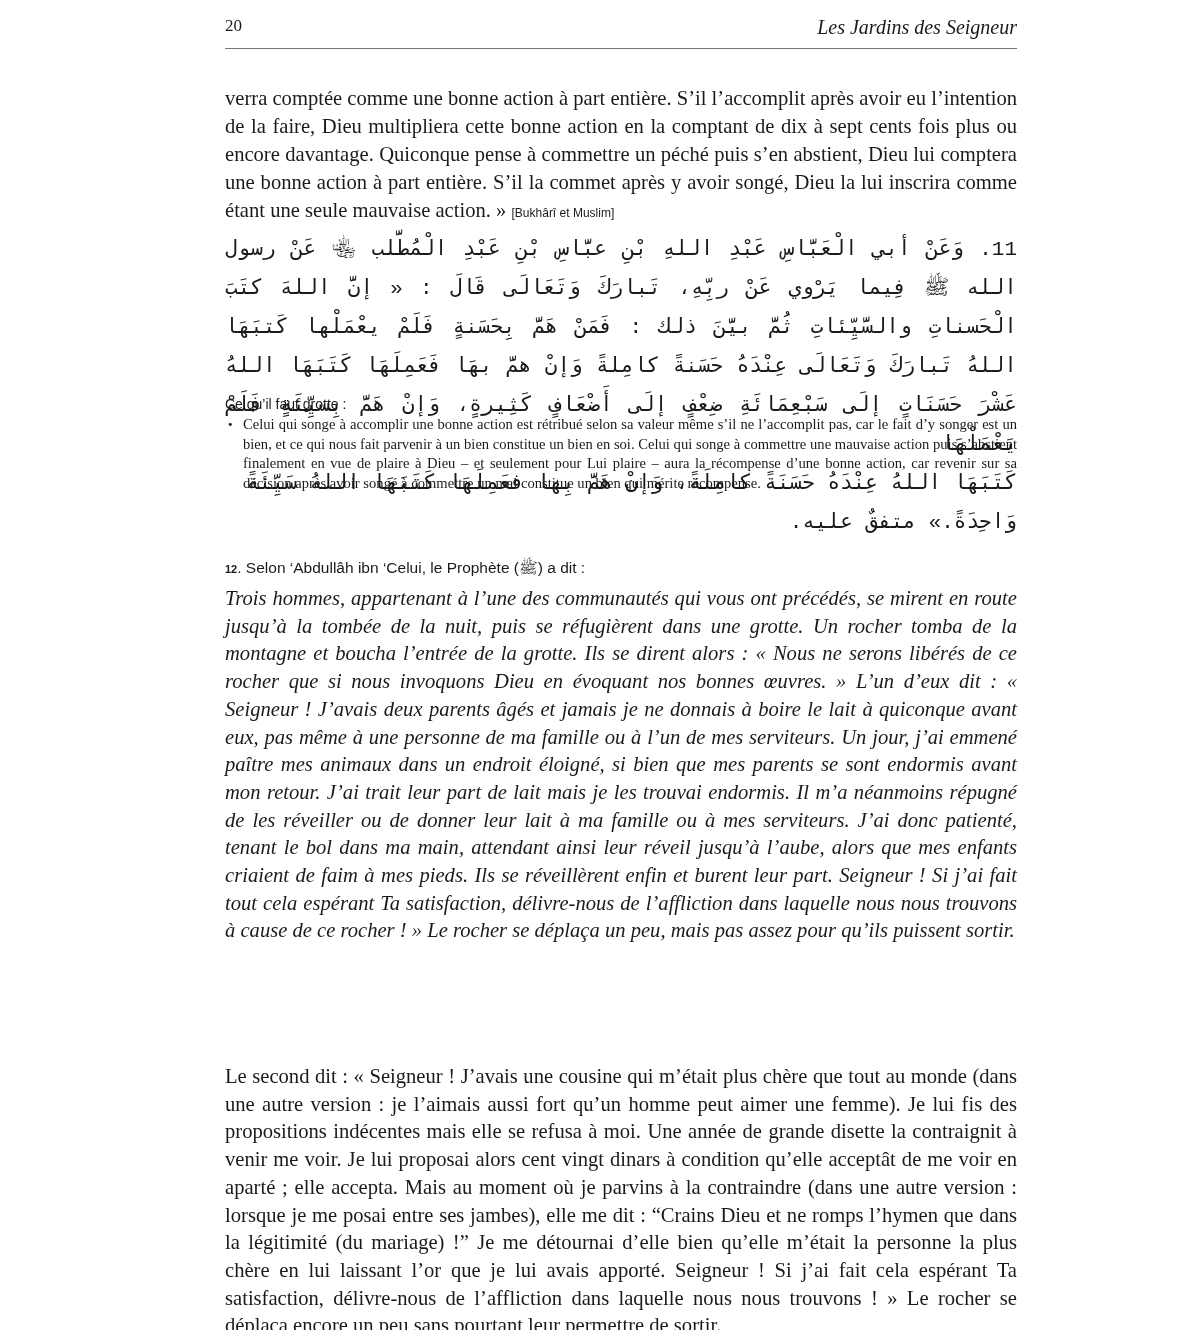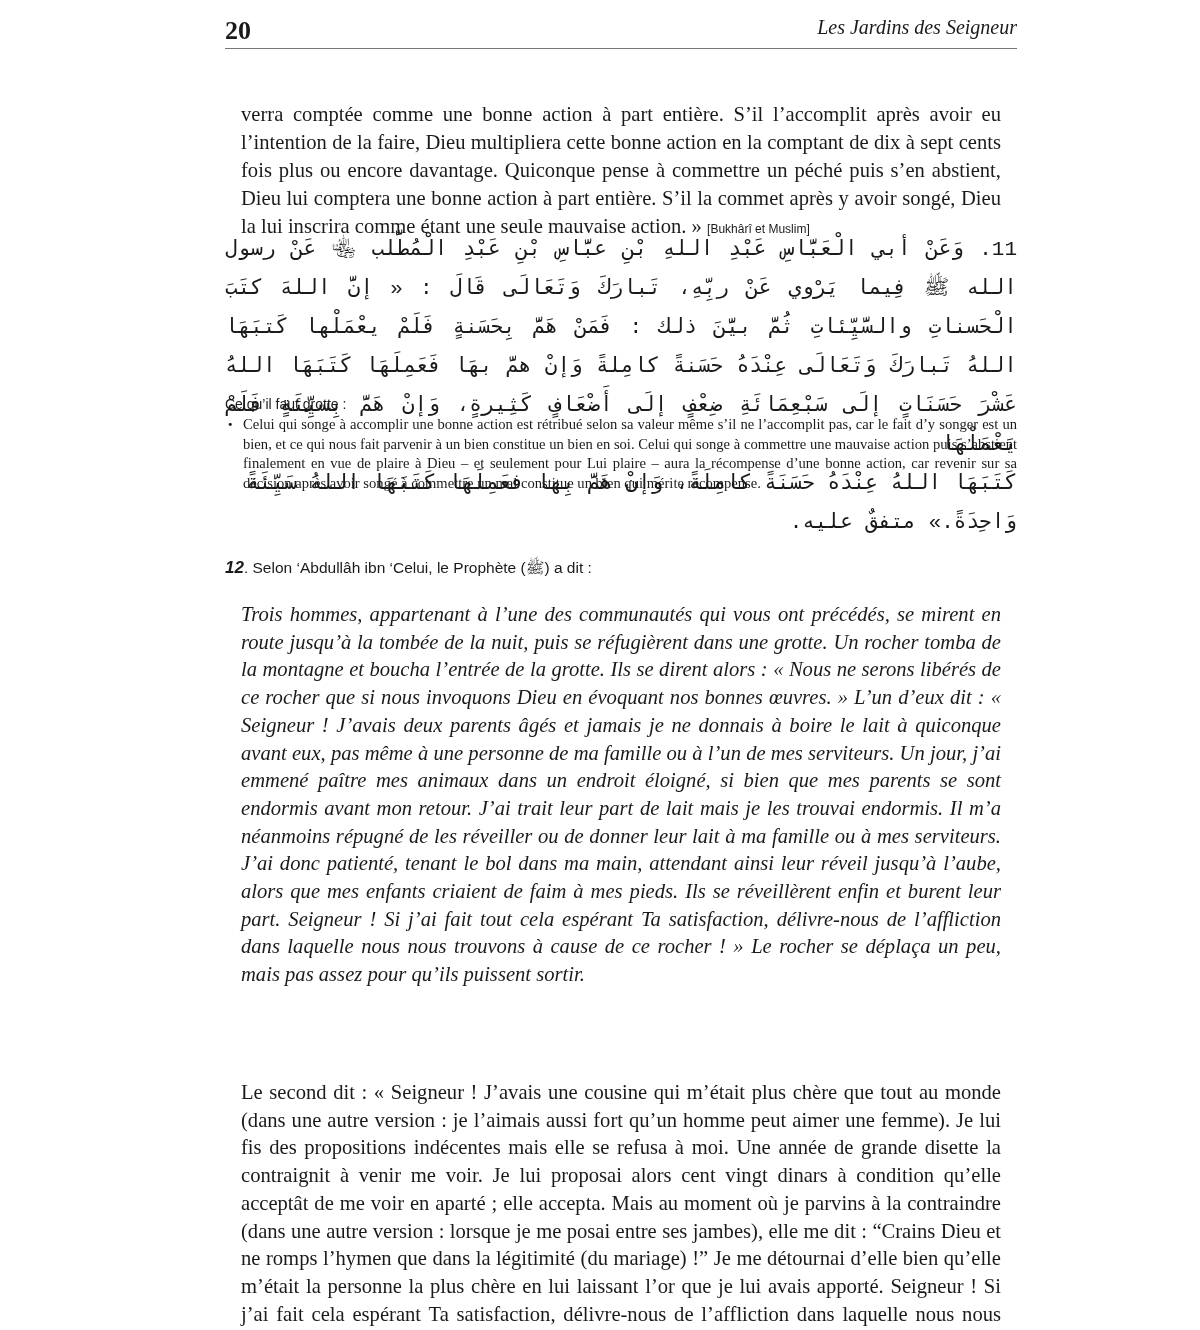--- a/index.html
+++ b/index.html
@@ -1,32 +1,32 @@
 <!DOCTYPE html>
 <html><head>
   <meta charset="utf-8">
   <style>
     html, body { margin: 0; padding: 0; background: #ffffff; }
     body { width: 1200px; height: 1330px; position: relative; overflow: hidden; color: #1a1a1a; }
     .page { position: absolute; left: 225px; top: 0; width: 792px; }
     .header { position: absolute; left: 0; top: 16px; width: 792px; height: 30px; }
-    .page-number { position: absolute; left: 0; top: 0; font-family: "Liberation Serif", serif; font-size: 26px; font-weight: bold; }
+    .page-number { position: absolute; left: 0; top: 0; font-family: "Liberation Serif", serif; font-size: 17px; }
     .running-title { position: absolute; right: 0; top: 0; font-family: "Liberation Serif", serif; font-style: italic; font-size: 20px; }
     .rule { position: absolute; left: 0; top: 48px; width: 792px; height: 1px; background: #777; }
-    .body-text { font-family: "Liberation Serif", serif; font-size: 20.6px; line-height: 28px; text-align: justify; margin: 16px; }
+    .body-text { font-family: "Liberation Serif", serif; font-size: 20.6px; line-height: 28px; text-align: justify; margin: 0; }
     .p1 { position: absolute; left: 0; top: 84px; width: 792px; }
     .source { font-family: "Liberation Sans", sans-serif; font-size: 12px; }
     .arabic { position: absolute; left: 0; top: 230px; width: 792px; direction: rtl; text-align: justify; font-family: Liberation Mono, monospace; font-size: 21px; line-height: 39px; }
     .arabic .lastline { text-align: right; }
     .retain-title { position: absolute; left: 0; top: 396px; font-family: "Liberation Sans", sans-serif; font-size: 14px; }
     .retain-list { position: absolute; left: 0; top: 415px; width: 792px; margin: 0; padding: 0; list-style: none; }
     .retain-item { position: relative; padding-left: 18px; font-family: "Liberation Serif", serif; font-size: 14.6px; line-height: 19.5px; text-align: justify; }
     .bullet { position: absolute; left: 2px; top: 0; font-family: "DejaVu Sans", sans-serif; font-size: 11px; }
     .h12 { position: absolute; left: 0; top: 558px; font-family: "Liberation Sans", sans-serif; font-size: 15.5px; }
-    .h12 .num { font-weight: bold; font-size: 17px; font-style: italic; }
+    .h12 .num { font-weight: bold; font-size: 11px; }
     .p2 { position: absolute; left: 0; top: 585px; width: 792px; font-style: italic; }
     .p3 { position: absolute; left: 0; top: 1063px; width: 792px; }
     .p2 .body-text, .p3 .body-text { line-height: 27.7px; }
   </style>
 </head>
 <body>
 
 <div class="page">
   <div class="header">
     <span class="page-number">20</span>

